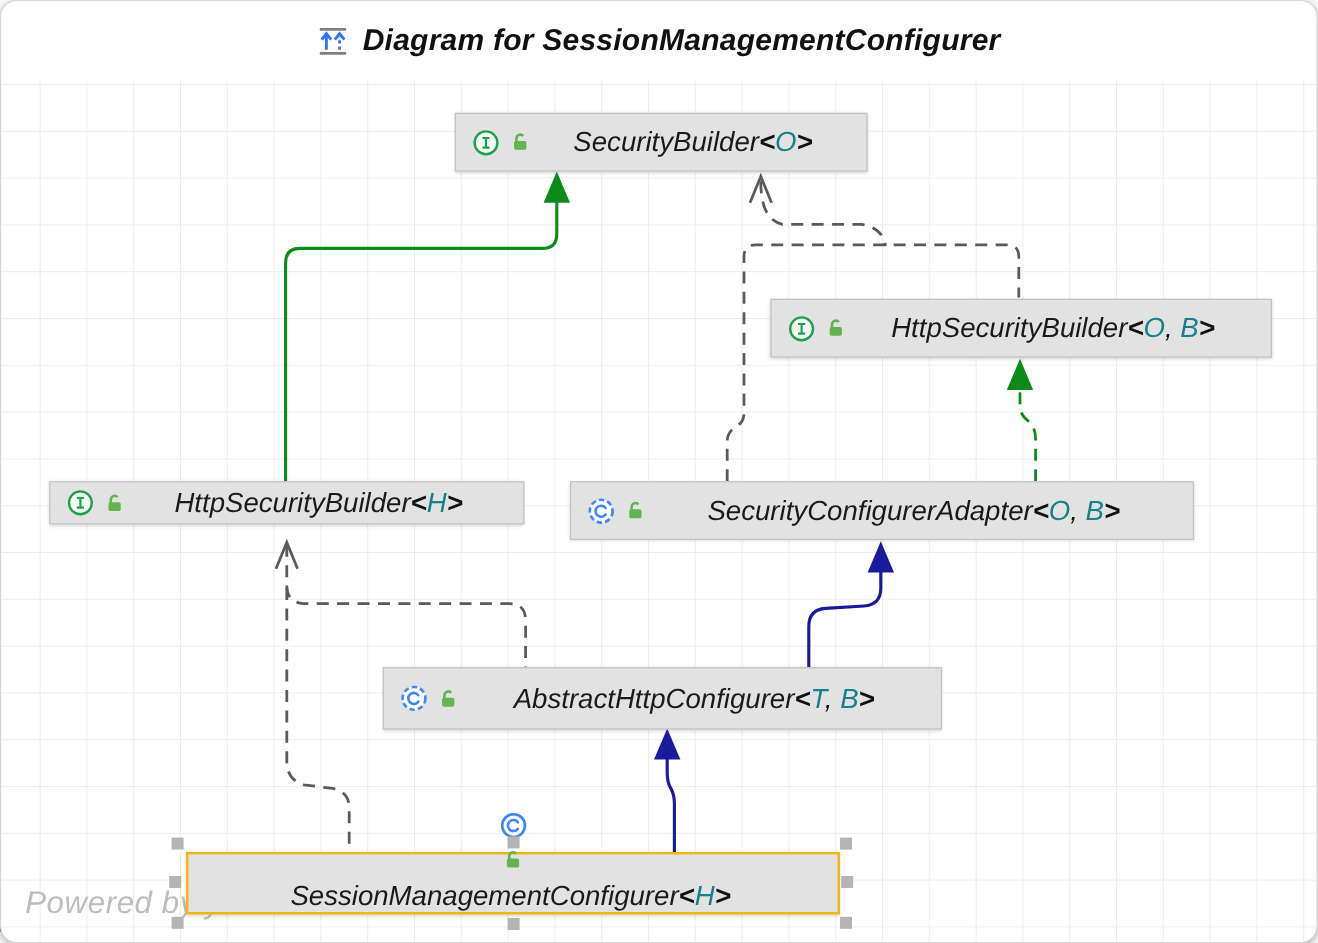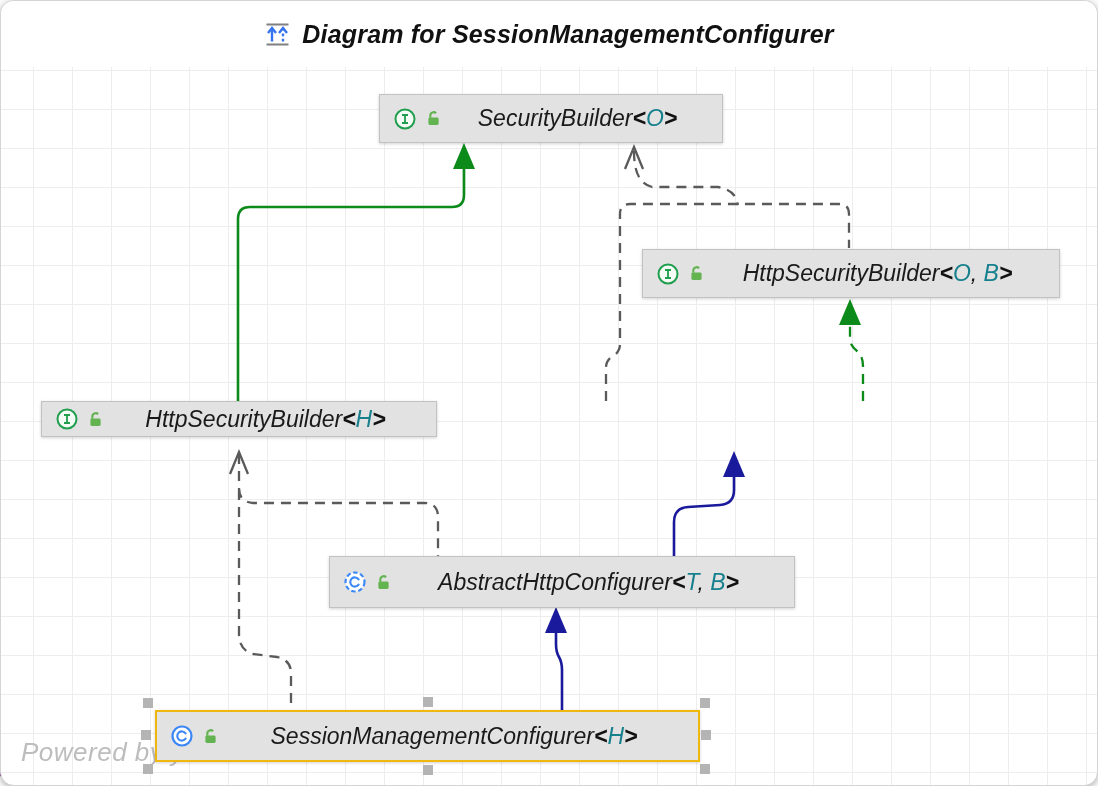--- a/index.html
+++ b/index.html
@@ -50,22 +50,22 @@
     background:var(--node-bg);border:1px solid var(--node-border);
     box-shadow:0 1px 3px rgba(0,0,0,.18);z-index:4;font-size:23px;color:#1a1a1a;cursor:default;justify-content:flex-end;}
   .node .label{flex:1;text-align:center;white-space:nowrap;padding-right:4px;}
   .br{font-weight:700;color:#111;}
   .tp{color:var(--type-teal);}
   .cm{color:#111;}
   .n0{left:378px;top:93px;width:344px;height:49px;}
   .n1{left:641px;top:248px;width:418px;height:49px;}
   .n2{left:40px;top:400px;width:396px;height:36px;}
   .n3{left:474px;top:400px;width:520px;height:49px;}
-  .n4{left:318px;top:555px;width:466px;height:52px;margin-left:10px;}
-  .n5{left:154px;top:709px;width:545px;height:52px;border:2px solid var(--selection-yellow);}
+  .n4{left:318px;top:555px;width:466px;height:52px;}
+  .n5{left:154px;top:709px;width:545px;height:52px;border:2px solid var(--selection-yellow);flex-direction:column;}
   .icon{flex:0 0 auto;}
   .handle{position:absolute;width:10px;height:10px;background:var(--handle-gray);z-index:5;}
   .h-tl{left:142px;top:697px;} .h-tc{left:422px;top:696px;} .h-tr{left:699px;top:697px;}
   .h-ml{left:140px;top:729px;} .h-mr{left:700px;top:729px;}
   .h-bl{left:142px;top:763px;} .h-bc{left:422px;top:764px;} .h-br{left:699px;top:763px;}
 </style>
 </head>
 <body>
 
 <div class="backdrop">
@@ -153,20 +153,31 @@
         <circle cx="12" cy="12" r="9.5" fill="#f4faf4" stroke="#1f9e4e" stroke-width="2"></circle>
         <path d="M9 8h6M12 8v8M9 16h6" stroke="#1f9e4e" stroke-width="1.8" fill="none"></path>
       </svg>
       <svg class="icon" width="17" height="17" viewBox="0 0 16 16">
         <path d="M5 7.4 V5.2 A3.1 3.1 0 0 1 10.4 3.1" fill="none" stroke="#63b350" stroke-width="2"></path>
         <rect x="3.2" y="7" width="9.6" height="7" rx="1.4" fill="#63b350"></rect>
       </svg>
       <span class="label"><span>HttpSecurityBuilder</span><span class="br">&lt;</span><span class="tp">H</span><span class="cm"></span><span class="tp"></span><span class="br">&gt;</span></span>
     </div>
 
+    <div class="node n3">
+      <svg class="icon" width="24" height="24" viewBox="0 0 24 24">
+        <circle cx="12" cy="12" r="9.5" fill="#ffffff" stroke="#3b87f7" stroke-width="2.2" stroke-dasharray="4.4 2.7"></circle>
+        <path d="M15.6 9.3 A4.6 4.6 0 1 0 15.6 14.7" fill="none" stroke="#3b87f7" stroke-width="2.1" stroke-linecap="round"></path>
+      </svg>
+      <svg class="icon" width="17" height="17" viewBox="0 0 16 16">
+        <path d="M5 7.4 V5.2 A3.1 3.1 0 0 1 10.4 3.1" fill="none" stroke="#63b350" stroke-width="2"></path>
+        <rect x="3.2" y="7" width="9.6" height="7" rx="1.4" fill="#63b350"></rect>
+      </svg>
+      <span class="label"><span>SecurityConfigurerAdapter</span><span class="br">&lt;</span><span class="tp">O</span><span class="cm">, </span><span class="tp">B</span><span class="br">&gt;</span></span>
+    </div>
 
     <div class="node n4">
       <svg class="icon" width="24" height="24" viewBox="0 0 24 24">
         <circle cx="12" cy="12" r="9.5" fill="#ffffff" stroke="#3b87f7" stroke-width="2.2" stroke-dasharray="4.4 2.7"></circle>
         <path d="M15.6 9.3 A4.6 4.6 0 1 0 15.6 14.7" fill="none" stroke="#3b87f7" stroke-width="2.1" stroke-linecap="round"></path>
       </svg>
       <svg class="icon" width="17" height="17" viewBox="0 0 16 16">
         <path d="M5 7.4 V5.2 A3.1 3.1 0 0 1 10.4 3.1" fill="none" stroke="#63b350" stroke-width="2"></path>
         <rect x="3.2" y="7" width="9.6" height="7" rx="1.4" fill="#63b350"></rect>
       </svg>

